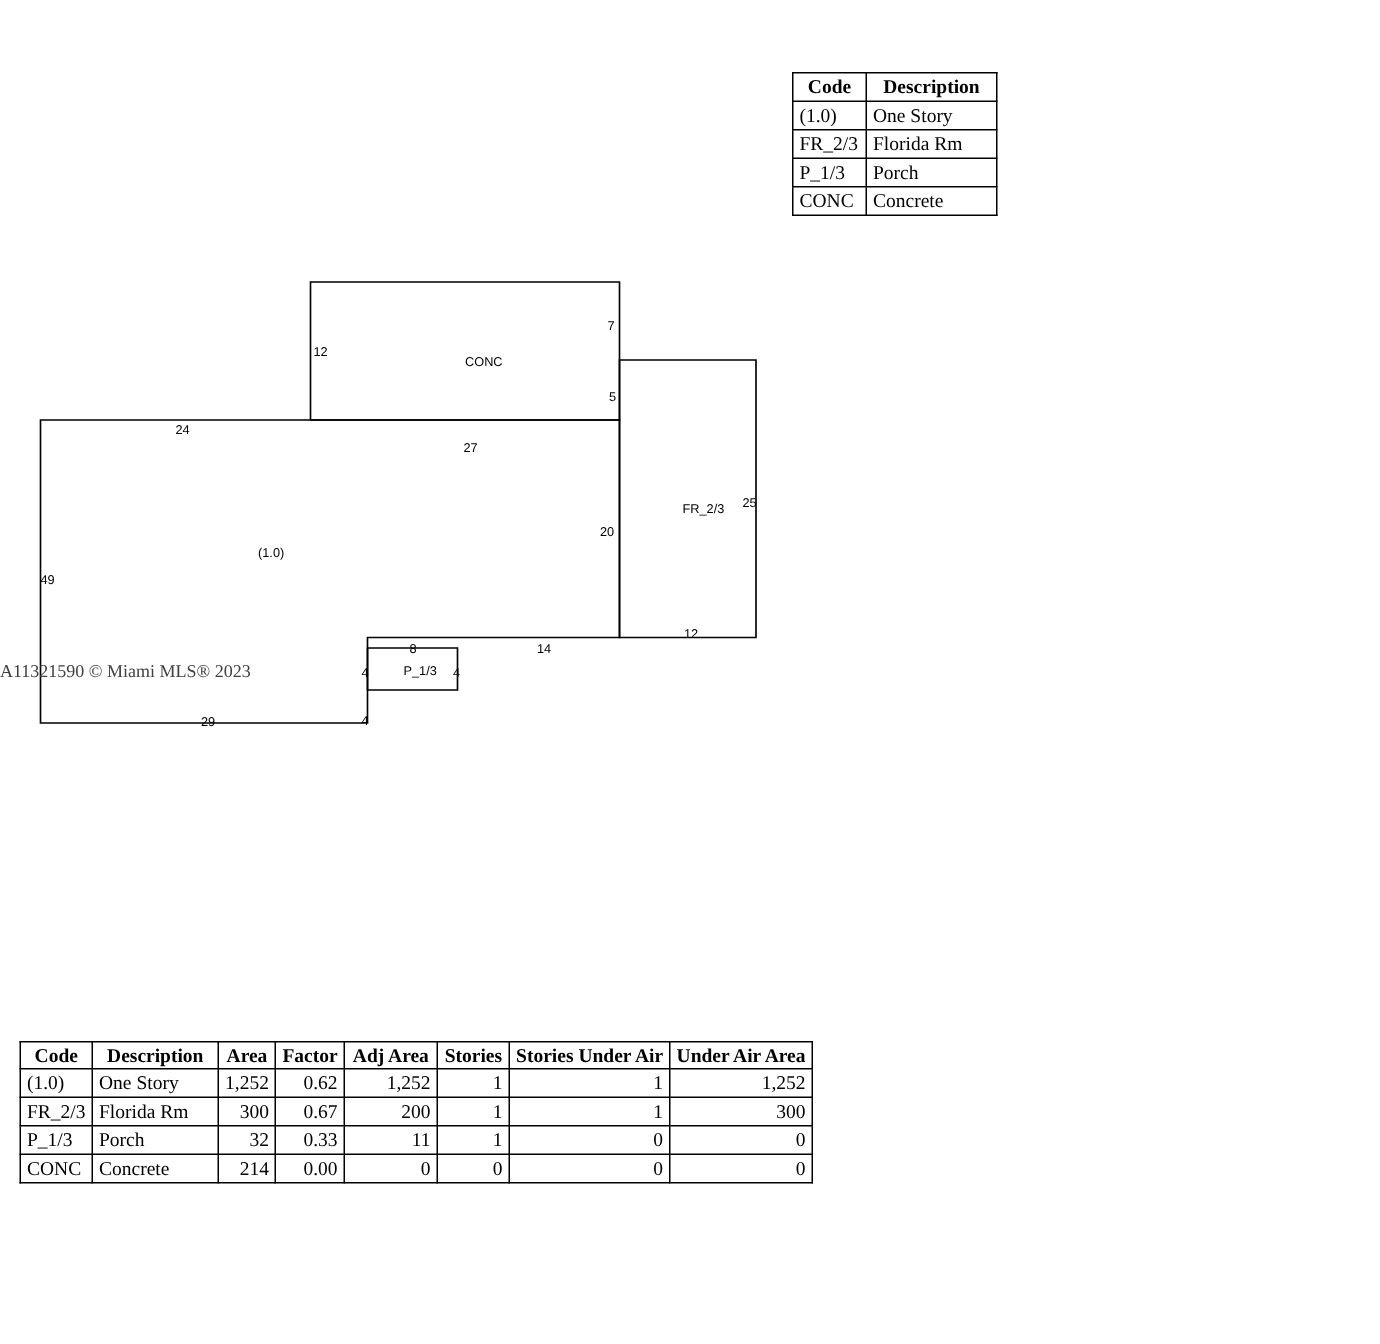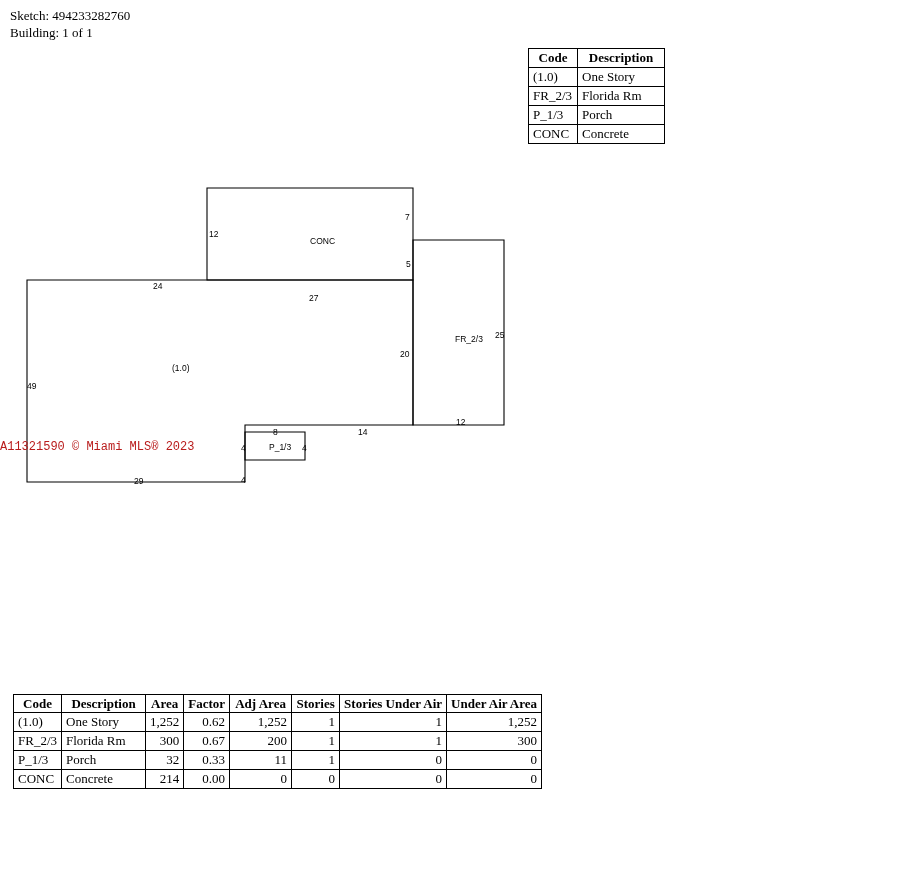--- a/index.html
+++ b/index.html
@@ -71,23 +71,23 @@
     color: #000;
     white-space: nowrap;
   }
   .area-label { font-size: 8.5px; }
 
   
   #watermark {
     position: absolute;
     left: 0px;
     top: 440px;
-    font-family: Liberation Mono, monospace;
+    font-family: Liberation Serif, serif;
     font-size: 12px;
-    color: #b91c1c;
+    color: #404040;
     white-space: nowrap;
   }
 
   
   #summary-table {
     position: absolute;
     left: 13px;
     top: 694px;
     border-collapse: collapse;
     font-size: 13px;
@@ -114,24 +114,20 @@
   #summary-table col.c-adj    { width: 62px; }
   #summary-table col.c-stor   { width: 48px; }
   #summary-table col.c-sua    { width: 70px; }
   #summary-table col.c-uaa    { width: 70px; }
 </style>
 </head>
 <body>
 
 <div class="page">
 
-  <div id="header-block">
-    <div>Sketch: 494233282760</div>
-    <div>Building: 1 of 1</div>
-  </div>
 
   <table id="legend-table">
     <thead>
       <tr>
         <th>Code</th>
         <th>Description</th>
       </tr>
     </thead>
     <tbody>
       <tr>
@@ -168,21 +164,21 @@
     </svg>
 
     <div class="area-label" style="left:310px; top:76px;">CONC</div>
     <div class="area-label" style="left:172px; top:203px;">(1.0)</div>
     <div class="area-label" style="left:455px; top:174px;">FR_2/3</div>
     <div class="area-label" style="left:269px; top:282px;">P_1/3</div>
 
     <div class="dim-label" style="left:209px; top:69px;">12</div>
     <div class="dim-label" style="left:405px; top:52px;">7</div>
     <div class="dim-label" style="left:406px; top:99px;">5</div>
-    <div class="dim-label" style="left:117px; top:121px;margin-left:36px;">24</div>
+    <div class="dim-label" style="left:117px; top:121px;">24</div>
     <div class="dim-label" style="left:309px; top:121px;margin-top:12px;">27</div>
     <div class="dim-label" style="left:495px; top:170px;">25</div>
     <div class="dim-label" style="left:400px; top:189px;">20</div>
     <div class="dim-label" style="left:27px;  top:221px;">49</div>
     <div class="dim-label" style="left:456px; top:257px;">12</div>
     <div class="dim-label" style="left:358px; top:267px;">14</div>
     <div class="dim-label" style="left:273px; top:267px;">8</div>
     <div class="dim-label" style="left:241px; top:283px;">4</div>
     <div class="dim-label" style="left:302px; top:283px;">4</div>
     <div class="dim-label" style="left:241px; top:315px;">4</div>

